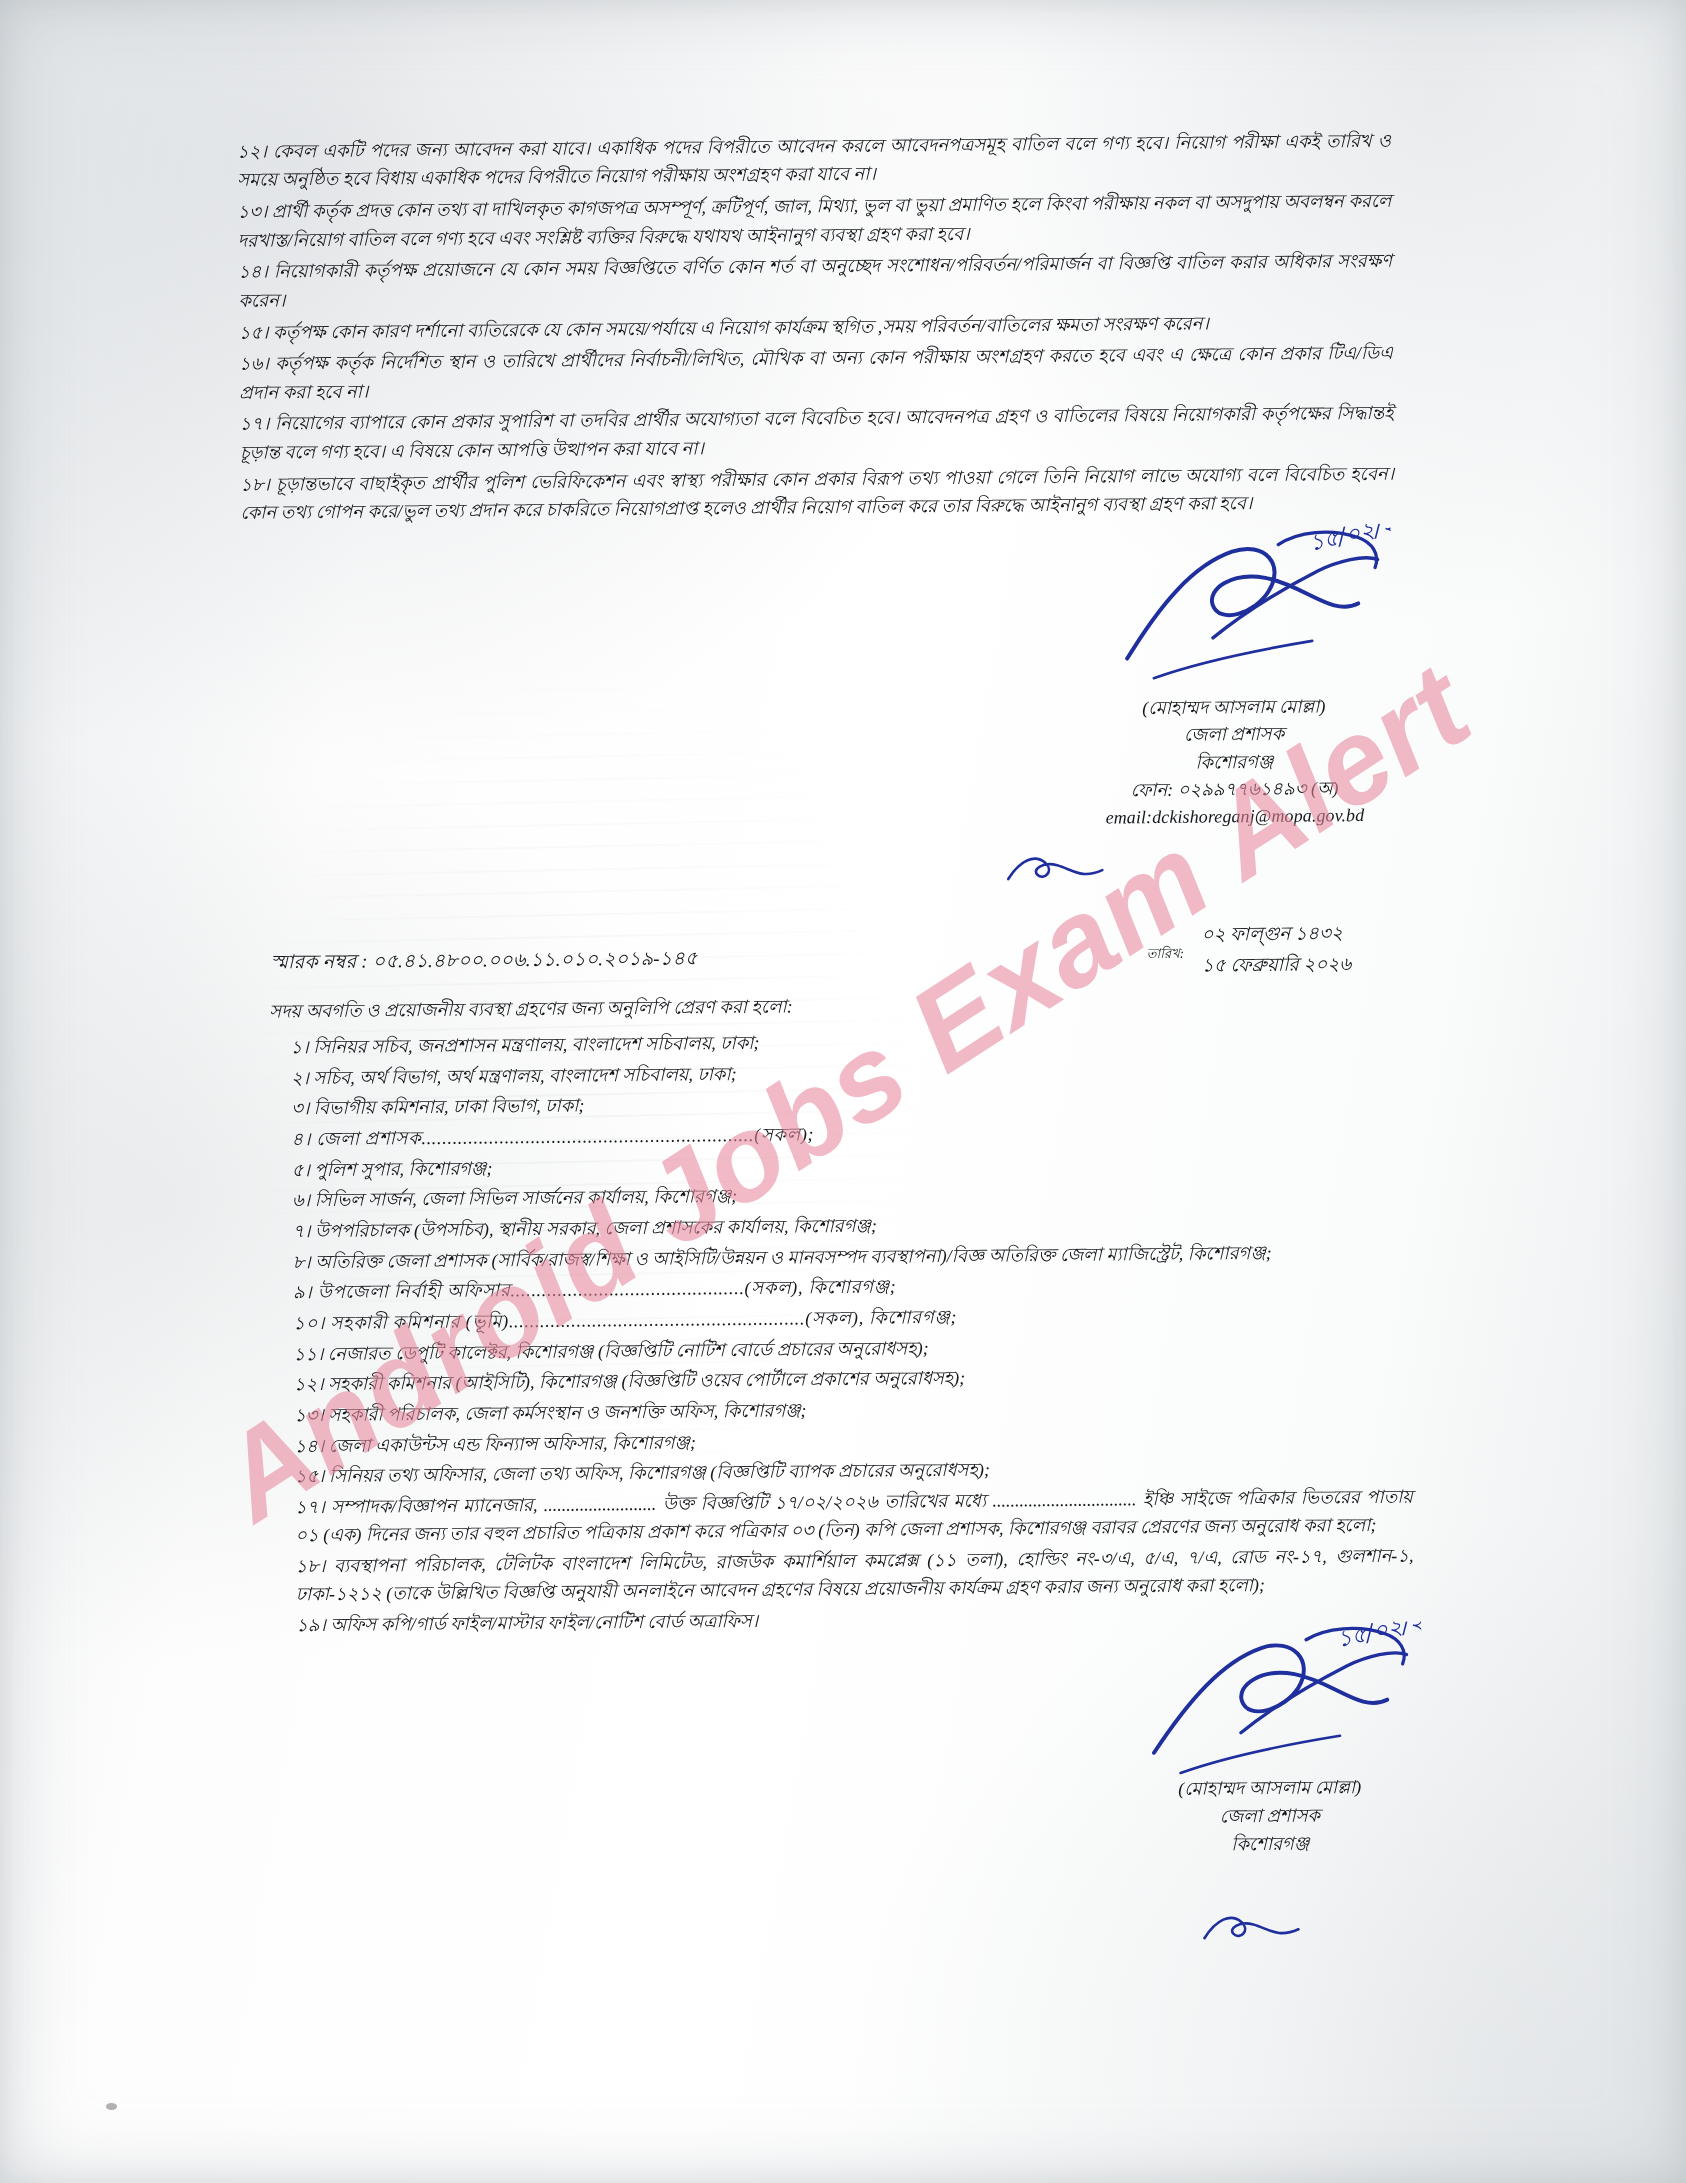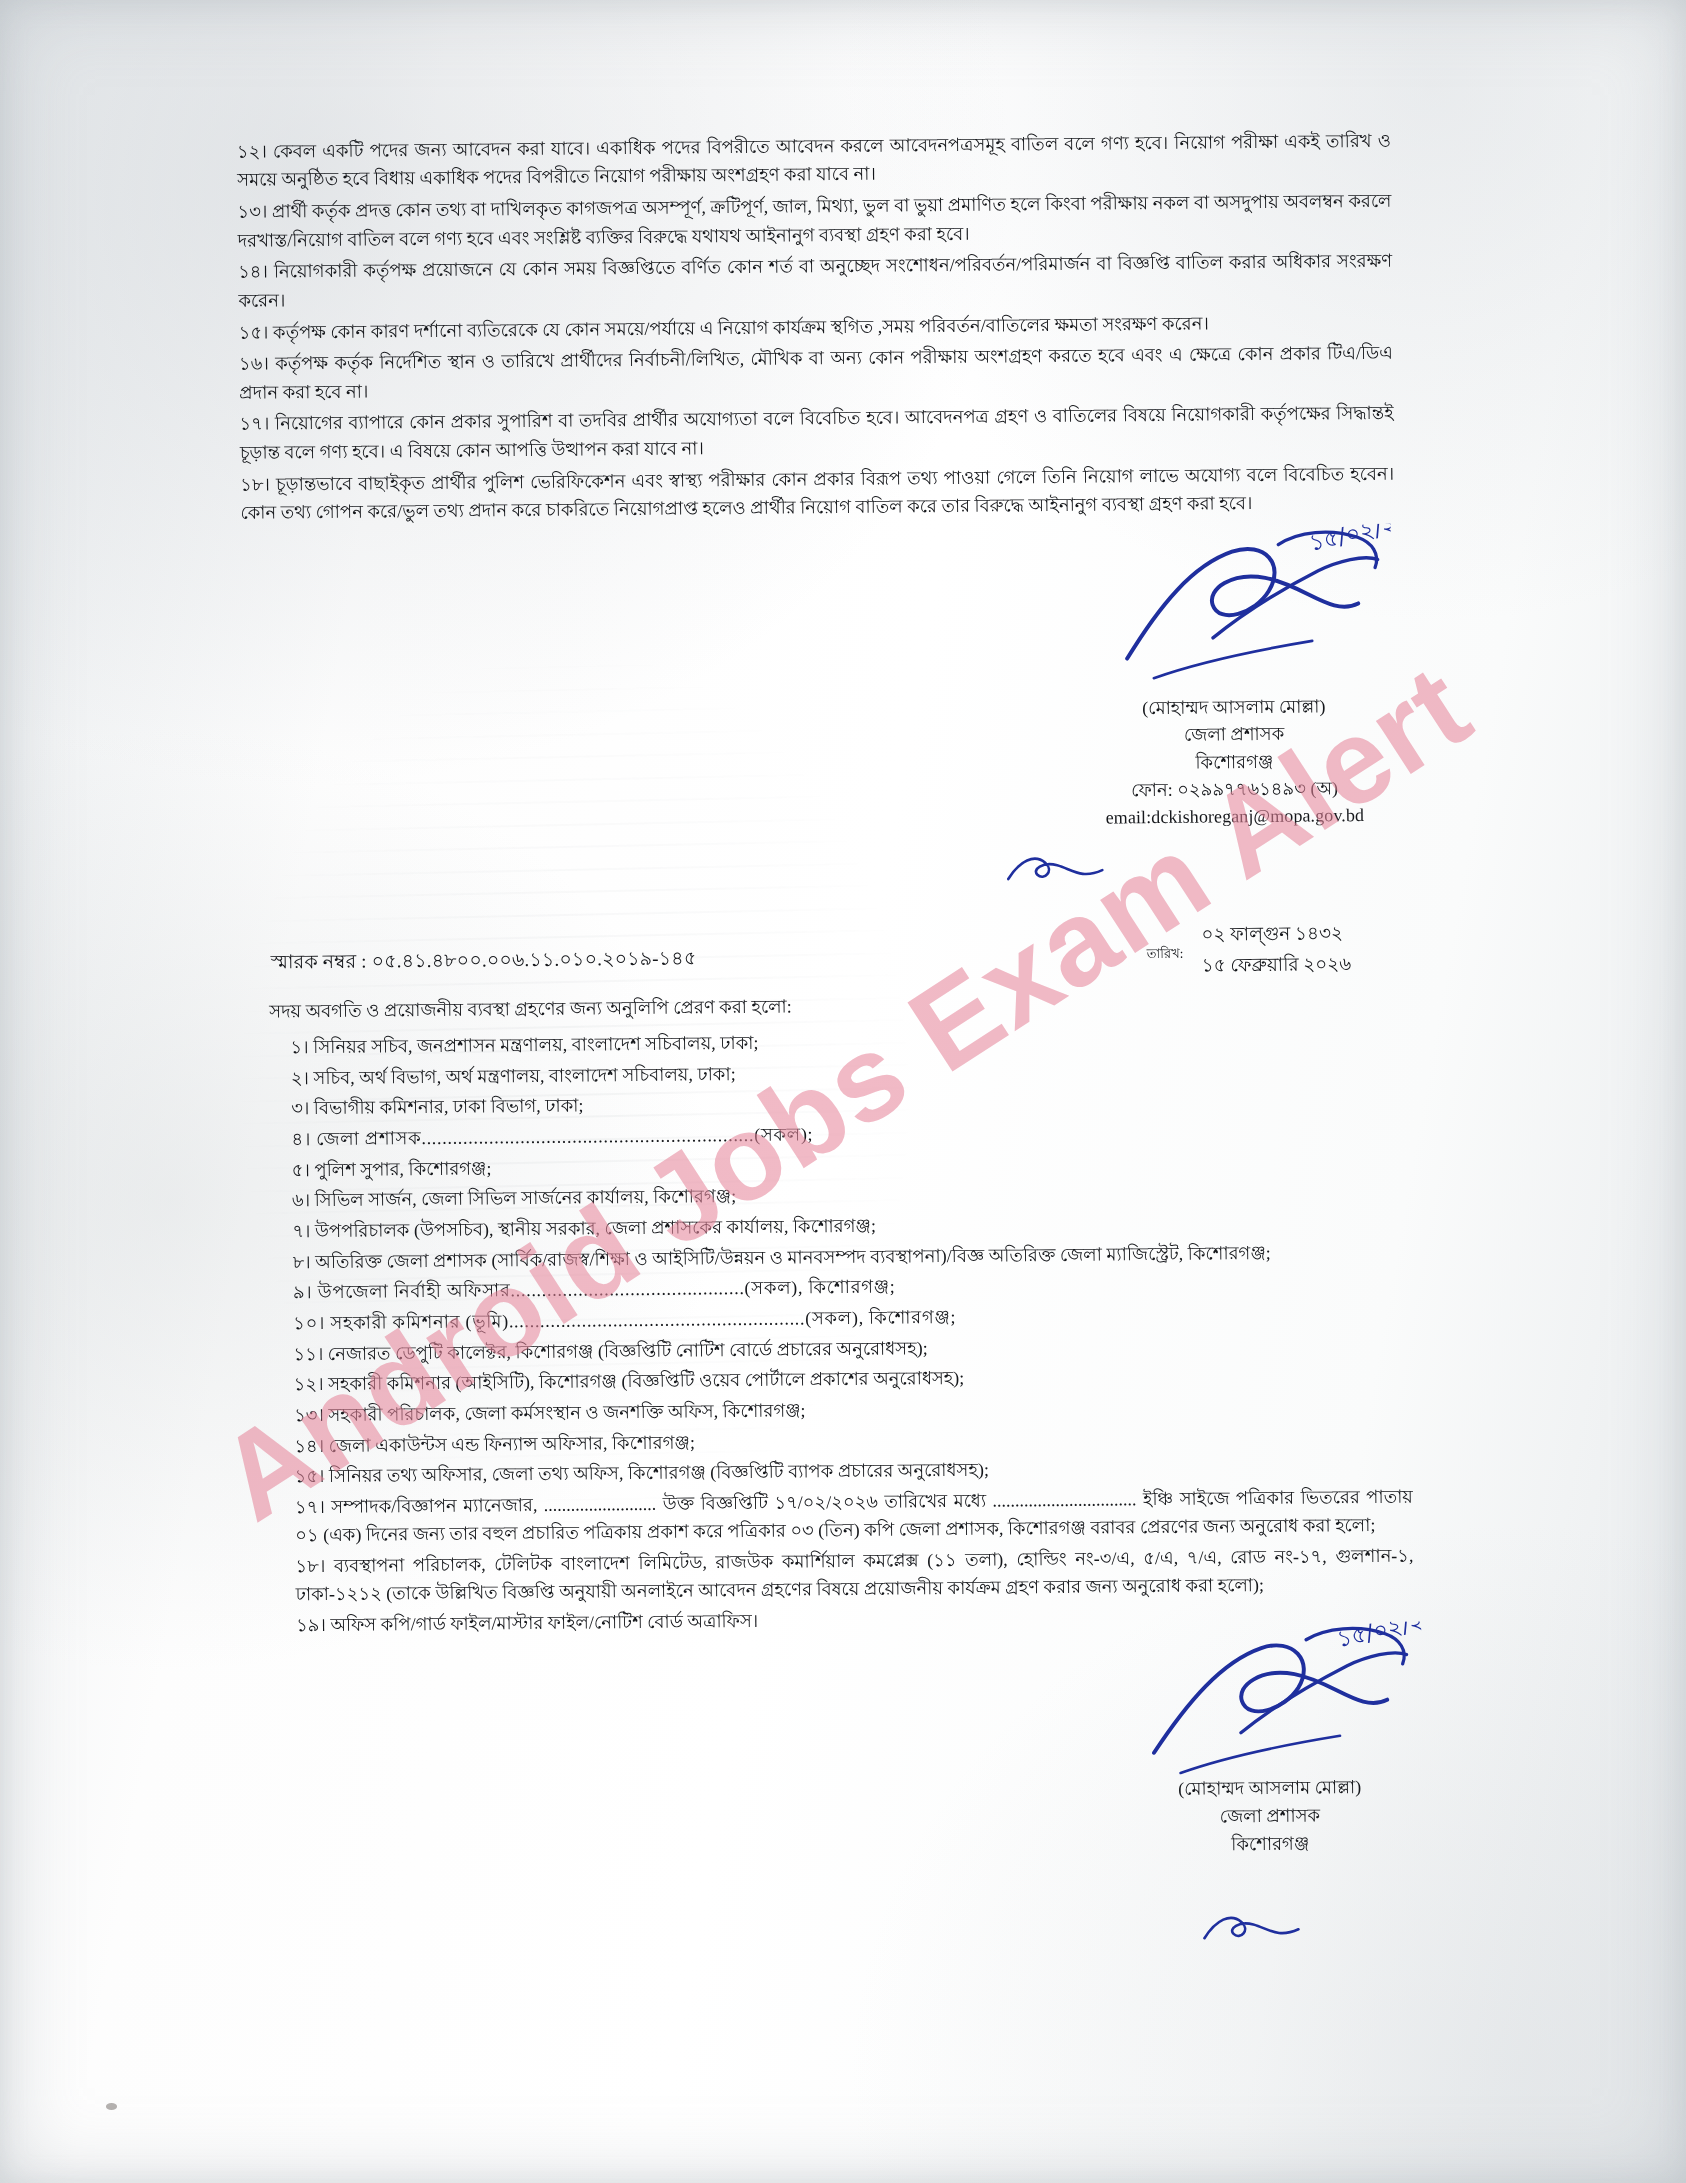--- a/index.html
+++ b/index.html
@@ -18,20 +18,21 @@
   
   #page {
     position: absolute;
     inset: 0;
     background:
       radial-gradient(ellipse 60% 40% at 18% 8%, rgba(200,205,210,0.45), rgba(255,255,255,0) 70%),
       radial-gradient(ellipse 50% 35% at 85% 4%, rgba(205,210,215,0.40), rgba(255,255,255,0) 70%),
       radial-gradient(ellipse 45% 30% at 10% 55%, rgba(205,210,212,0.35), rgba(255,255,255,0) 72%),
       radial-gradient(ellipse 55% 35% at 90% 95%, rgba(210,214,218,0.35), rgba(255,255,255,0) 72%),
       linear-gradient(100deg, #e9ecee 0%, #fdfdfd 22%, #ffffff 50%, #fafbfb 78%, #e7eaec 100%);
+    font-style: italic;
   }
 
   
   #ghost {
     position: absolute;
     left: 218px; top: 463px;
     width: 794px; height: 1257px;
     opacity: 0.09;
     transform: rotate(-1.2deg);
     background:

